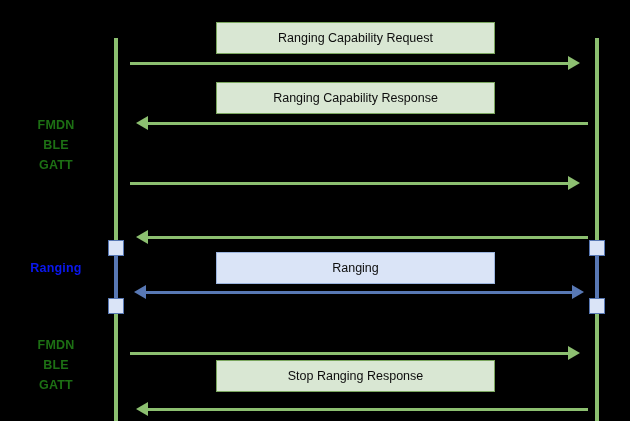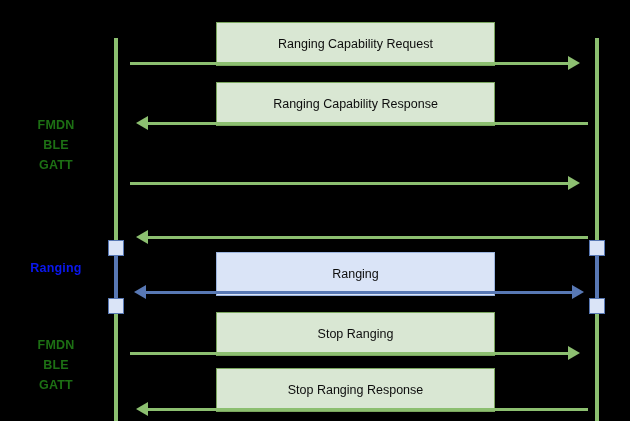--- a/index.html
+++ b/index.html
@@ -40,21 +40,21 @@
   .phase-label.blue  { color: #0b18ef; }
   #phase-label-top    { left: 8px; top: 108px; }
   #phase-label-middle { left: 8px; top: 258px; }
   #phase-label-bottom { left: 8px; top: 328px; }
 
   
   .msg-box {
     position: absolute;
     left: 216px;
     width: 279px;
-    height: 44px;
+    height: 32px;
     box-sizing: border-box;
     display: flex;
     align-items: center;
     justify-content: center;
     font-size: 12.5px;
     color: #0d0d0d;
   }
   .msg-box.green {
     background: #d9e7d3;
     border: 1px solid #7aa65e;
@@ -143,21 +143,20 @@
   <div class="activation-node" id="node-left-top"></div>
   <div class="activation-node" id="node-left-bottom"></div>
   <div class="activation-node" id="node-right-top"></div>
   <div class="activation-node" id="node-right-bottom"></div>
 
   <div class="msg-box blue" style="top:252px">Ranging</div>
   <div class="arrow-line blue" style="left:146px; top:291px; width:426px;"></div>
   <div class="arrow-head left blue" style="left:134px; top:285px;"></div>
   <div class="arrow-head right blue" style="left:572px; top:285px;"></div>
 
-  <div class="msg-box green" style="top:312px">Stop Ranging</div>
   <div class="arrow-line green" style="left:130px; top:352px; width:440px;"></div>
   <div class="arrow-head right green" style="left:568px; top:346px;"></div>
 
-  <div class="msg-box green" style="top:368px">Stop Ranging Response</div>
+  <div class="msg-box green" style="top:360px">Stop Ranging Response</div>
   <div class="arrow-line green" style="left:148px; top:408px; width:440px;"></div>
   <div class="arrow-head left green" style="left:136px; top:402px;"></div>
 
 </div>
 
 </body></html>

